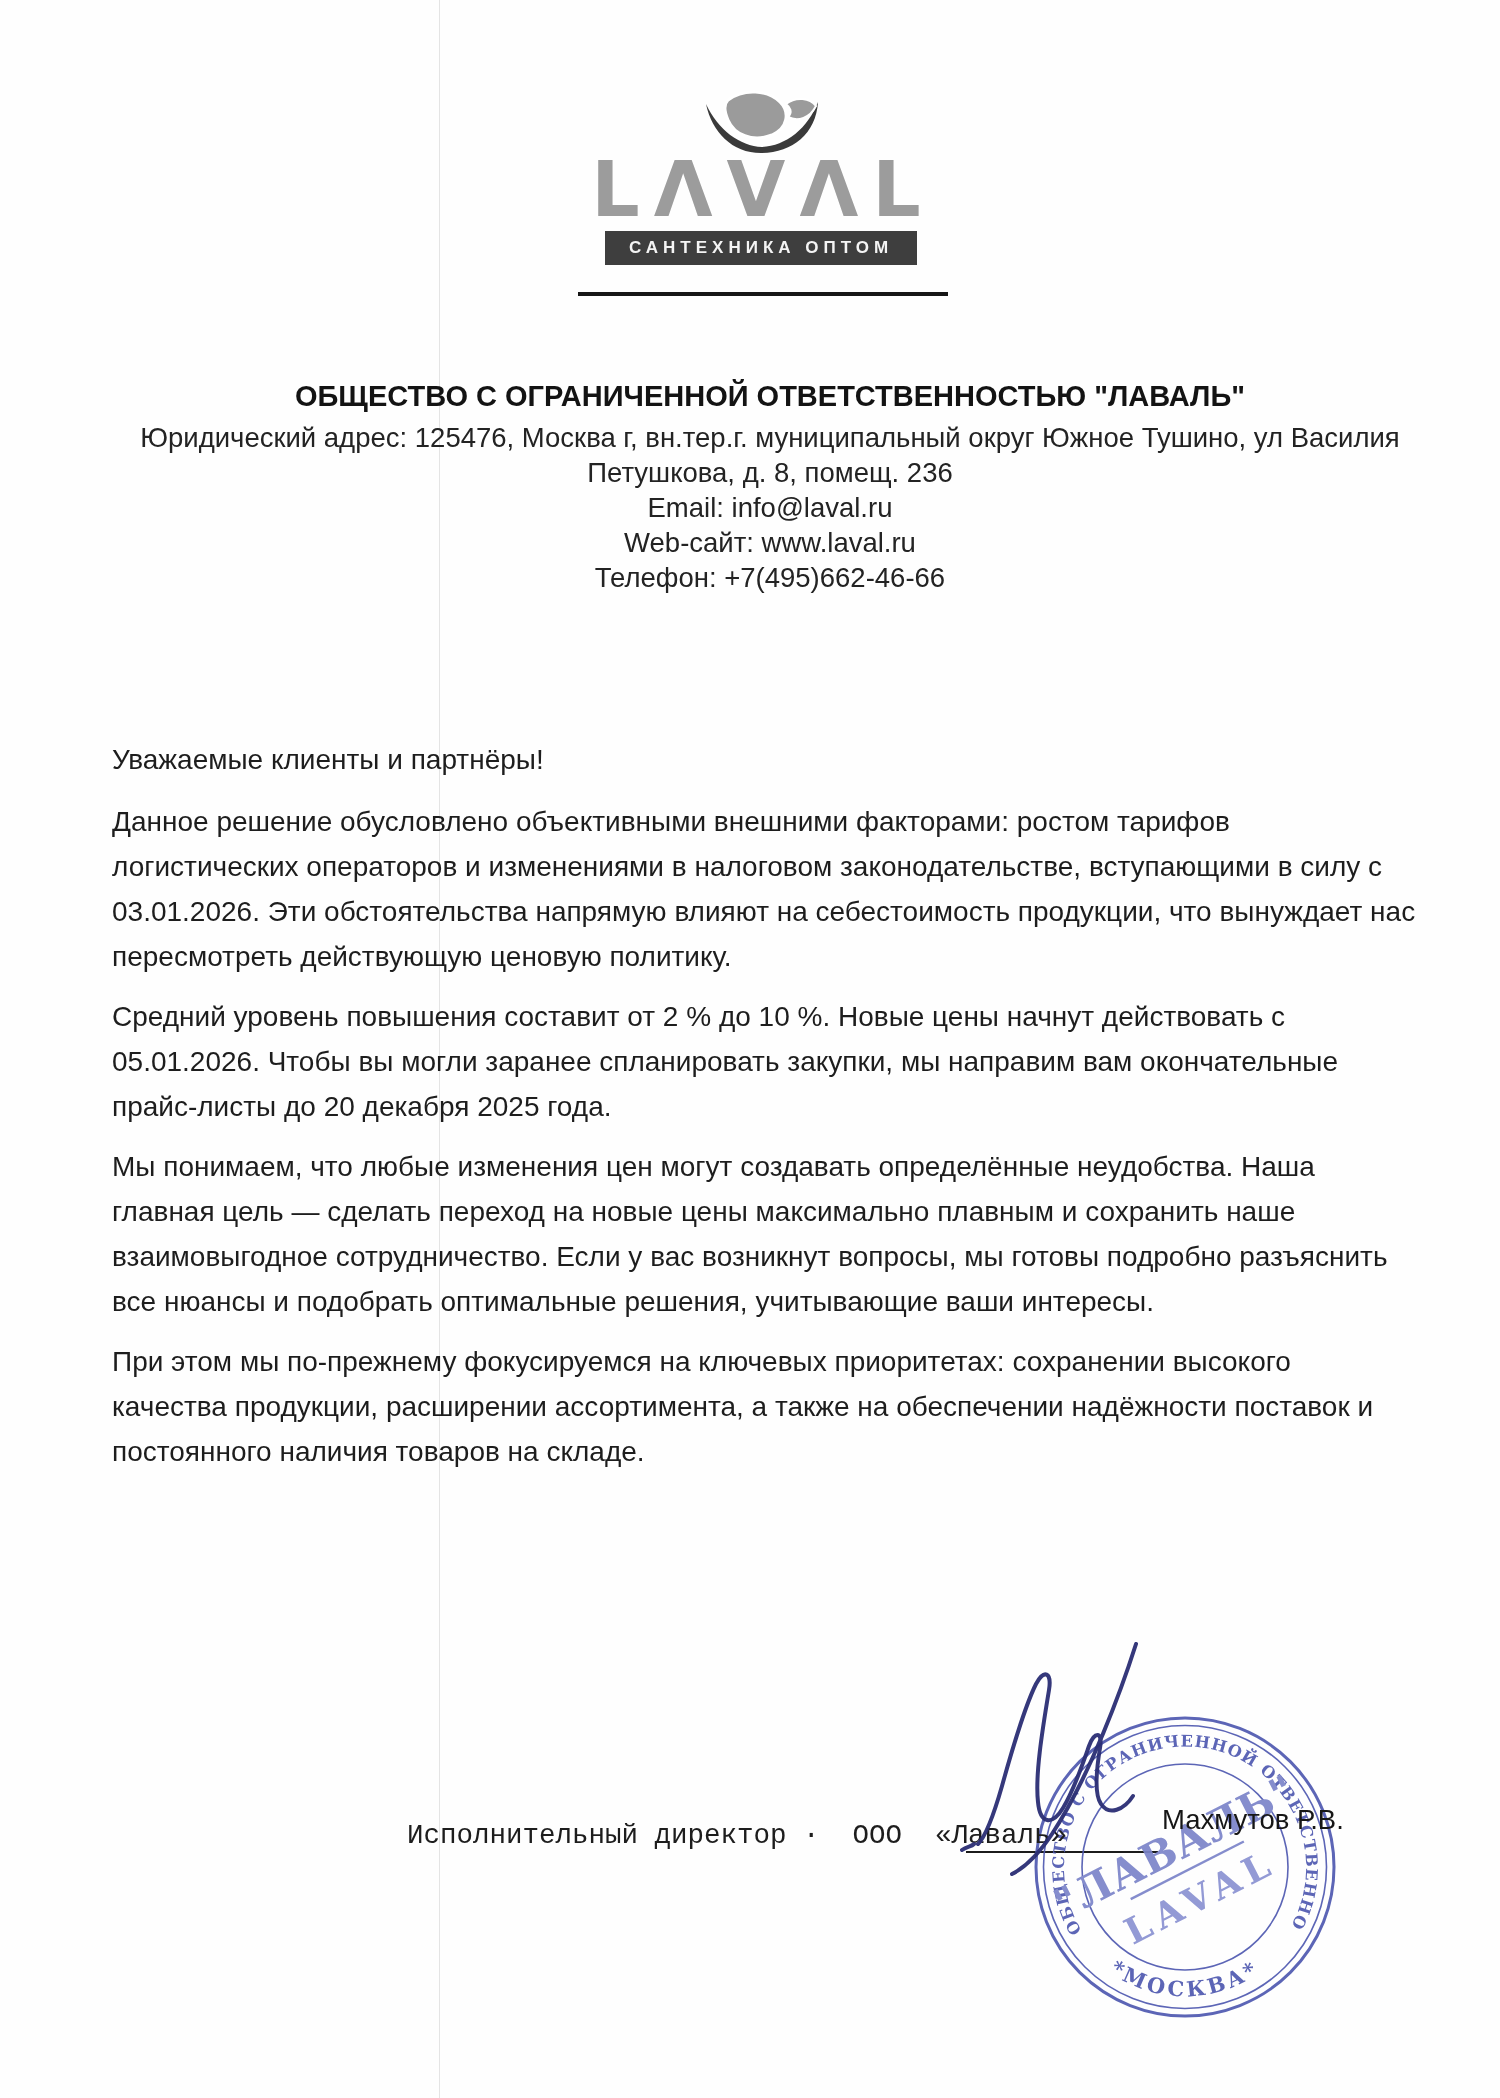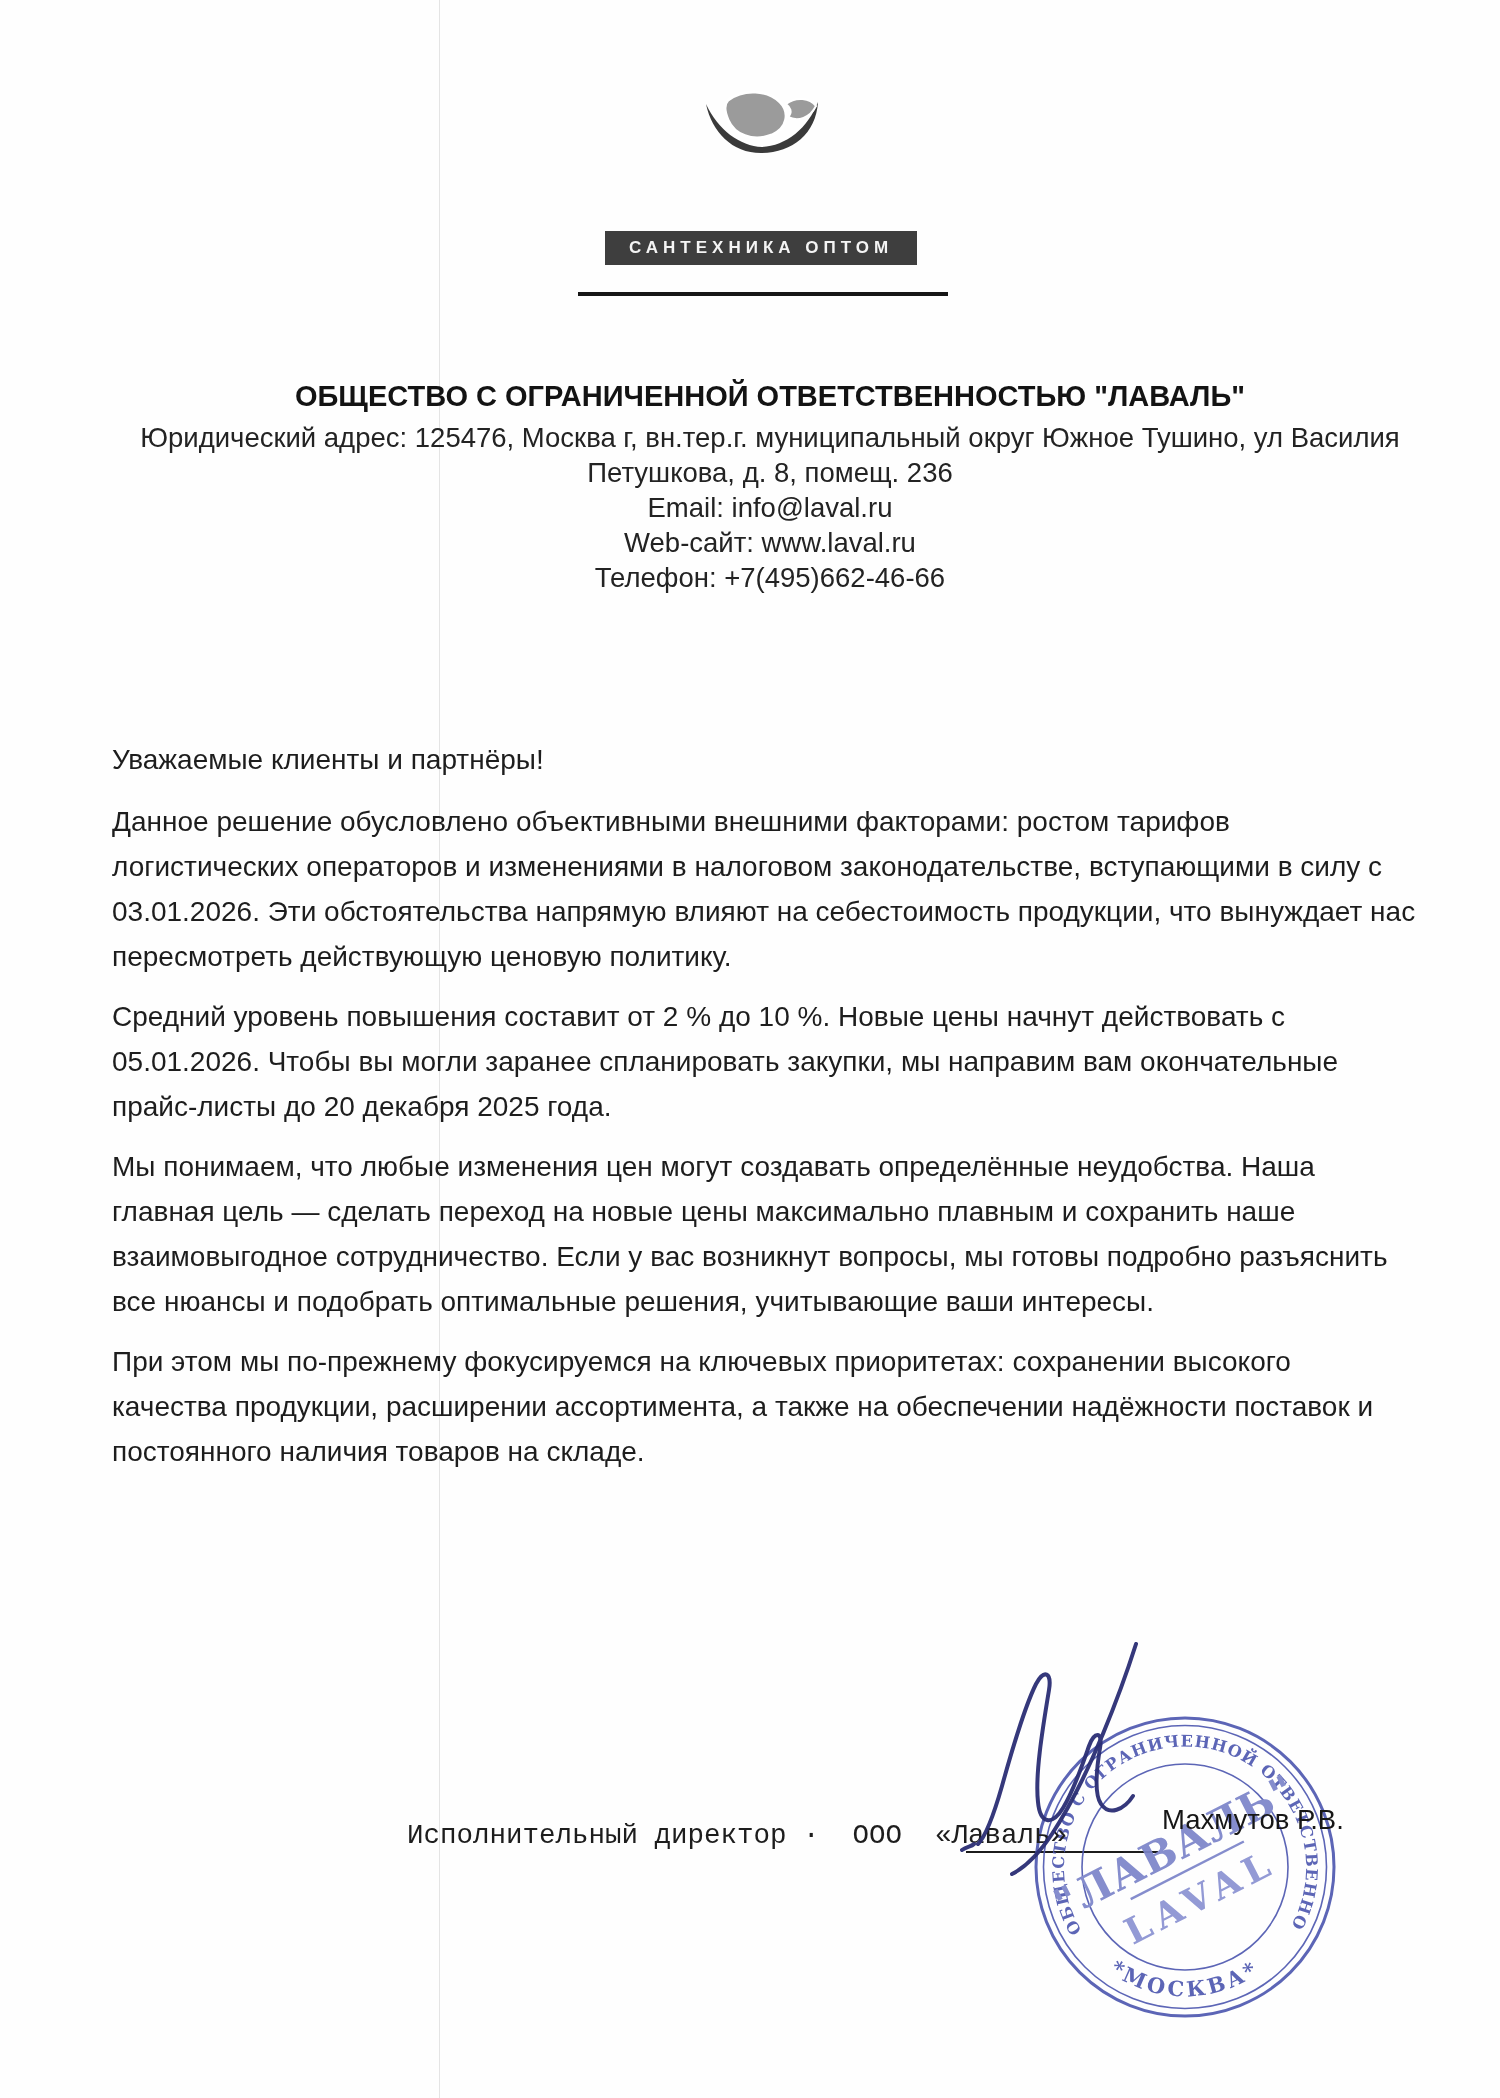--- a/index.html
+++ b/index.html
@@ -51,20 +51,21 @@
 
 <div class="page">
 
   <div class="scan-line"></div>
 
   <svg class="leaf" viewBox="0 0 124 66" aria-hidden="true">
     <path d="M 6,14 C 18,40 40,56 62,57 C 86,56 108,38 118,12 C 116,44 92,63 61,63 C 32,63 12,42 6,14 Z" fill="#3a3a3a"></path>
     <path d="M 28,10 C 44,-2 68,0 80,12 C 90,22 88,38 72,45 C 52,53 34,44 28,30 C 24,21 24,14 28,10 Z" fill="#9b9b9b" stroke="#ffffff" stroke-width="3"></path>
     <path d="M 86,14 C 96,6 110,8 116,16 C 110,28 98,32 88,27 C 93,22 90,17 86,14 Z" fill="#9b9b9b" stroke="#ffffff" stroke-width="2"></path>
   </svg>
+  <div class="brand">LΛVΛL</div>
   <div class="tagline-box">
     <span>САНТЕХНИКА ОПТОМ</span>
   </div>
   <div class="divider"></div>
 
   <div class="company-info">
     <div class="company-name">ОБЩЕСТВО С ОГРАНИЧЕННОЙ ОТВЕТСТВЕННОСТЬЮ "ЛАВАЛЬ"</div>
     <div class="info-line">Юридический адрес: 125476, Москва г, вн.тер.г. муниципальный округ Южное Тушино, ул Василия</div>
     <div class="info-line">Петушкова, д. 8, помещ. 236</div>
     <div class="info-line">Email: info@laval.ru</div>

